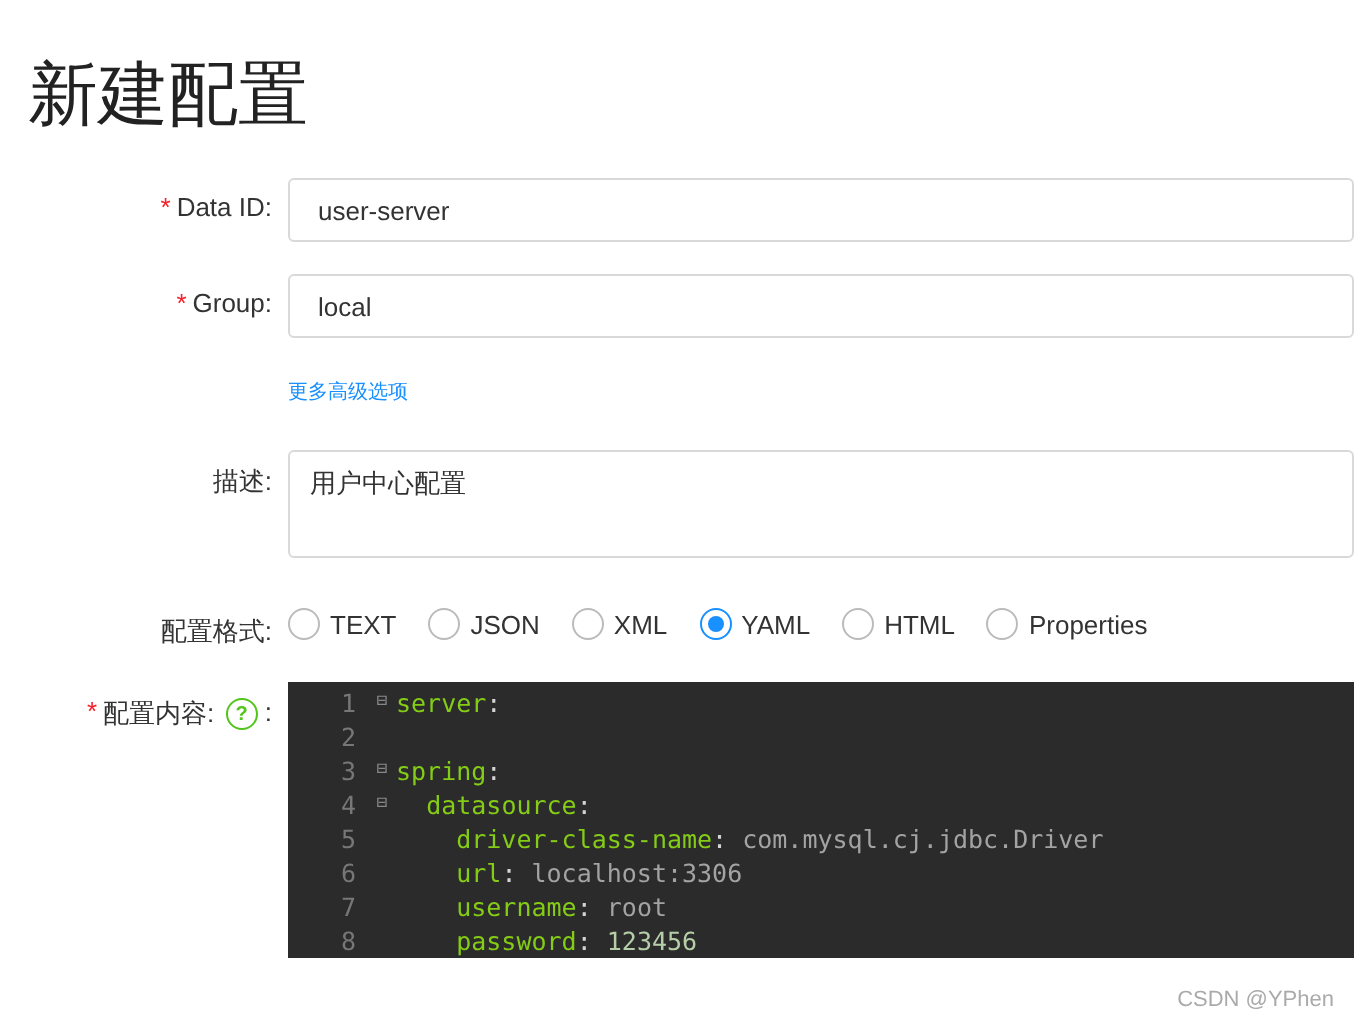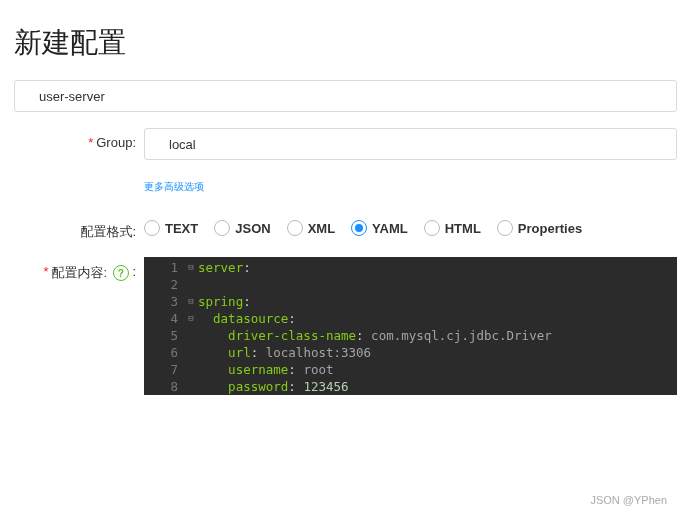--- a/index.html
+++ b/index.html
@@ -6,21 +6,21 @@
     body {
       font-family: "Helvetica Neue", Arial, "Microsoft YaHei", sans-serif;
       background: #fff;
       color: #333;
       width: 677px;
       height: 512px;
       overflow: hidden;
       position: relative;
     }
     .page-title {
-      font-size: 28px;
+      font-size: 35px;
       font-weight: 400;
       color: #222;
       padding: 24px 0 18px 14px;
     }
     .form { padding-left: 14px; }
     .form-row {
       display: flex;
       align-items: flex-start;
       margin-bottom: 16px;
     }
@@ -33,21 +33,21 @@
       color: #333;
       flex-shrink: 0;
     }
     .req { color: #f5222d; margin-right: 3px; }
     .input-col { flex: 1; min-width: 0; }
     .text-input {
       width: 100%;
       height: 32px;
       border: 1px solid #d9d9d9;
       border-radius: 3px;
-      padding: 0 24px;
+      padding: 0 14px;
       font-size: 13px;
       color: #333;
       outline: none;
     }
     .textarea-input {
       width: 100%;
       height: 54px;
       border: 1px solid #d9d9d9;
       border-radius: 3px;
       padding: 7px 10px;
@@ -68,21 +68,21 @@
       display: flex;
       gap: 16px;
       padding-top: 4px;
       flex-wrap: wrap;
     }
     .radio-item {
       display: flex;
       align-items: center;
       gap: 5px;
       font-size: 13px;
-      font-weight: 700;
+      font-weight: 400;
       color: #333;
       cursor: pointer;
     }
     .radio-circle {
       width: 16px;
       height: 16px;
       border: 1px solid #bbb;
       border-radius: 50%;
       display: flex;
       align-items: center;
@@ -149,20 +149,23 @@
     }
   </style>
 </head>
 <body>
 
 <h1 class="page-title">新建配置</h1>
 
 <div class="form">
 
   <div class="form-row">
+    <div class="label-col">
+      <span class="req">*</span><span>Data ID:</span>
+    </div>
     <div class="input-col">
       <input class="text-input" type="text" value="user-server" style="">
     </div>
   </div>
 
   <div class="form-row">
     <div class="label-col">
       <span class="req">*</span><span>Group:</span>
     </div>
     <div class="input-col">
@@ -170,20 +173,28 @@
     </div>
   </div>
 
   <div class="form-row" style="margin-bottom:20px;">
     <div class="label-col"></div>
     <div class="input-col">
       <span class="adv-link">更多高级选项</span>
     </div>
   </div>
 
+  <div class="form-row">
+    <div class="label-col">
+      <span>描述:</span>
+    </div>
+    <div class="input-col">
+      <textarea class="textarea-input" style="">用户中心配置</textarea>
+    </div>
+  </div>
 
   <div class="form-row">
     <div class="label-col">
       <span>配置格式:</span>
     </div>
     <div class="input-col">
       <div class="radio-group" id="radio-group">
           <div class="radio-item">
             <span class="radio-circle"></span>
             <span>TEXT</span>
@@ -258,13 +269,13 @@
             <span class="gutter">8</span>
             <span class="fold"></span>
             <span class="code-text">    <span class="tk-key">password</span><span class="tk-colon">:</span> <span class="tk-num">123456</span></span>
           </div>
         </div>
     </div>
   </div>
 
 </div>
 
-<div class="watermark">JSON @YPhen</div>
+<div class="watermark">CSDN @YPhen</div>
 
 </body></html>

